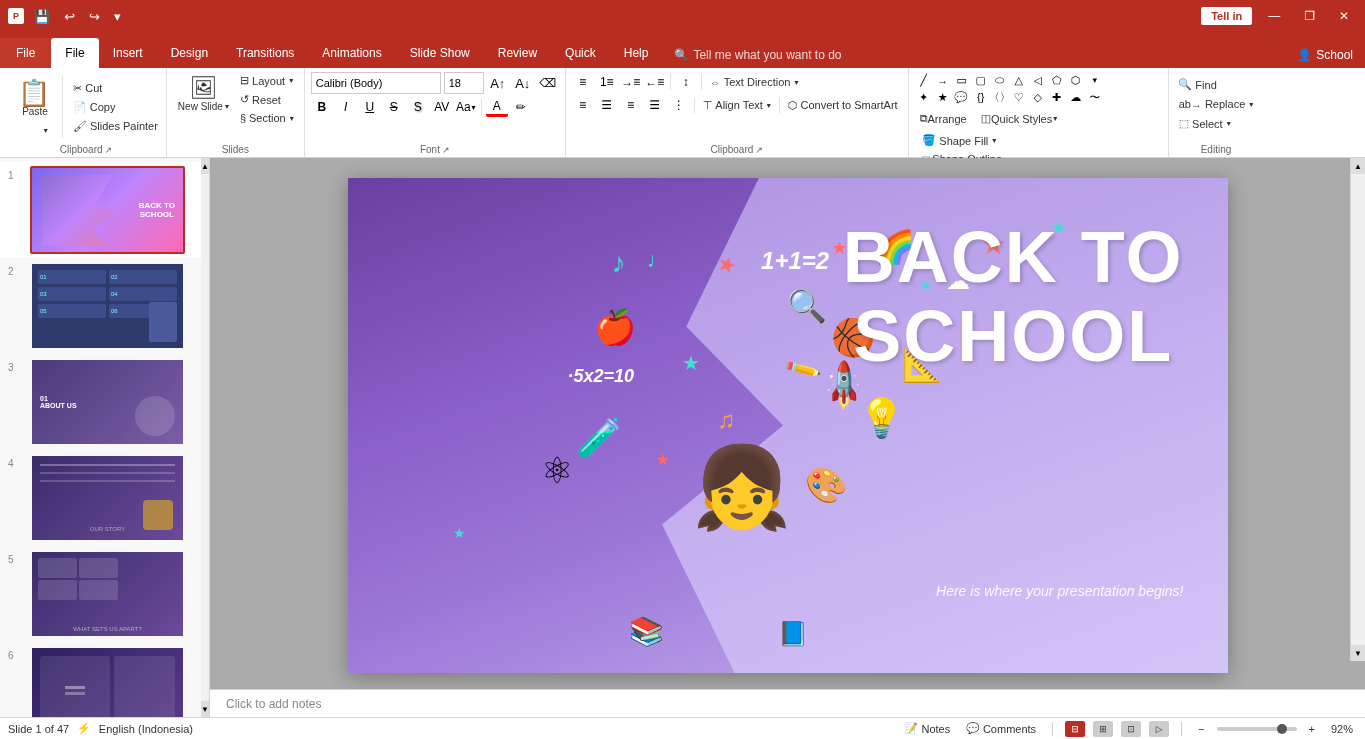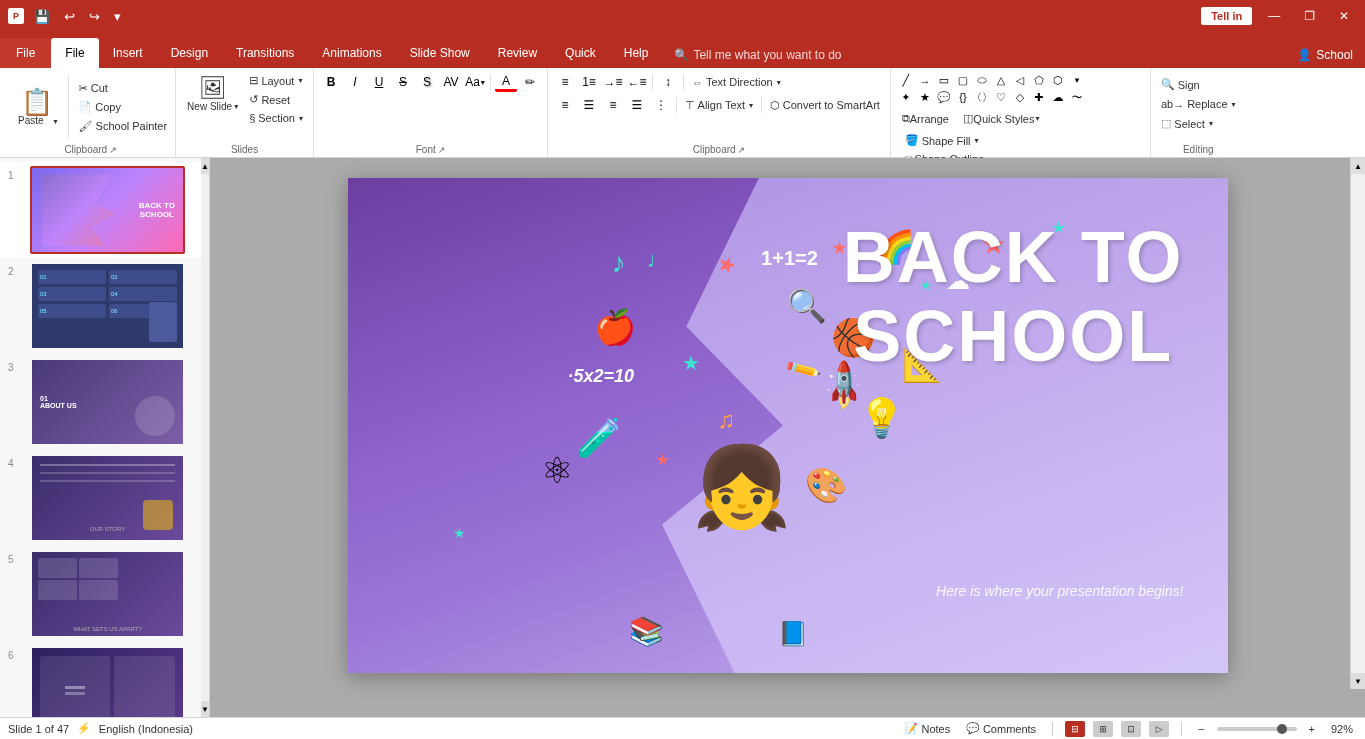--- a/index.html
+++ b/index.html
@@ -419,38 +419,38 @@
     <span>School</span>
   </div>
 </div>
 
 <div id="ribbon">
 
   <div class="ribbon-group" style="padding-right:4px;">
     <div class="ribbon-buttons" style="align-items:stretch;">
       <div class="paste-btn">
         <div style="font-size:26px;line-height:1;">📋</div>
-        <div style="font-size:10px;display:flex;align-items:flex-end;gap:9px;">
+        <div style="font-size:10px;display:flex;align-items:flex-end;gap:9px;flex-direction:column;">
           <span>Paste</span>
             <span class="dropdown-arrow">▾</span>
         </div>
       </div>
       <div class="vdivider"></div>
       <div class="clipboard-right">
         <div class="ribbon-small-btn">
           <span>✂</span>
           <span>Cut</span>
         </div>
         <div class="ribbon-small-btn">
           <span>📄</span>
           <span>Copy</span>
         </div>
         <div class="ribbon-small-btn">
           <span>🖌</span>
-          <span>School Painter</span>
+          <span>Slides Painter</span>
         </div>
       </div>
     </div>
     <div class="ribbon-group-label">
       <span>Clipboard</span>
       <span class="expand-icon">↗</span>
     </div>
   </div>
 
   <div class="ribbon-group">
@@ -479,20 +479,27 @@
         </div>
       </div>
     </div>
     <div class="ribbon-group-label">
       <span>Slides</span>
     </div>
   </div>
 
   <div class="ribbon-group" style="min-width:200px;">
     <div style="display:flex;flex-direction:column;gap:3px;flex:1;">
+      <div style="display:flex;align-items:center;gap:3px;">
+        <input type="text" class="font-selector" value="Calibri (Body)" style="">
+        <input type="text" class="size-selector" value="18" style="">
+        <div class="formatting-btn" style="font-size:13px;">A↑</div>
+        <div class="formatting-btn" style="font-size:13px;">A↓</div>
+        <div class="formatting-btn">⌫</div>
+      </div>
       <div style="display:flex;align-items:center;gap:2px;">
         <div class="formatting-btn bold">B</div>
         <div class="formatting-btn italic">I</div>
         <div class="formatting-btn underline">U</div>
         <div class="formatting-btn" style="text-decoration:line-through;">S</div>
         <div class="formatting-btn" style="text-shadow:1px 1px 2px #888;">S</div>
         <div class="formatting-btn">AV</div>
         <div class="formatting-btn">Aa<span class="dropdown-arrow">▾</span></div>
         <div style="width:1px;background:#e0e0e0;height:16px;margin:0 2px;"></div>
         <div class="formatting-btn" style="border-bottom:3px solid red;">A</div>
@@ -602,21 +609,21 @@
     <div class="ribbon-group-label">
       <span>Drawing</span>
       <span class="expand-icon">↗</span>
     </div>
   </div>
 
   <div class="ribbon-group">
     <div style="display:flex;flex-direction:column;gap:3px;flex:1;padding-top:4px;">
       <div class="ribbon-small-btn">
         <span>🔍</span>
-        <span>Sign</span>
+        <span>Find</span>
       </div>
       <div class="ribbon-small-btn">
         <span>ab→</span>
         <span>Replace</span>
           <span class="dropdown-arrow">▾</span>
       </div>
       <div class="ribbon-small-btn">
         <span>⬚</span>
         <span>Select</span>
           <span class="dropdown-arrow">▾</span>
@@ -751,21 +758,21 @@
           <div class="deco" style="top:15%;left:42%;font-size:22px;color:#ff6b6b;transform:rotate(20deg);">★</div>
           <div class="deco" style="top:12%;left:55%;font-size:18px;color:#ff6b6b;">★</div>
           <div class="deco" style="top:20%;left:65%;font-size:14px;color:#40e0d0;">★</div>
           <div class="deco" style="top:10%;left:72%;font-size:28px;color:#ff6b6b;">★</div>
           <div class="deco" style="top:8%;left:80%;font-size:16px;color:#40e0d0;">★</div>
           <div class="deco" style="top:35%;left:38%;font-size:20px;color:#40e0d0;">★</div>
           <div class="deco" style="top:55%;left:35%;font-size:16px;color:#ff6b6b;">★</div>
           <div class="deco" style="top:65%;left:43%;font-size:22px;color:#ff9f43;">★</div>
           <div class="deco" style="top:70%;left:12%;font-size:14px;color:#40e0d0;">★</div>
 
-          <div class="deco" style="top:14%;left:47%;font-size:20px;color:#fff;font-weight:bold;">1+1=2</div>
+          <div class="deco" style="top:14%;left:47%;font-size:24px;color:#fff;font-weight:bold;font-style:italic;">1+1=2</div>
           <div class="deco" style="top:38%;left:25%;font-size:18px;color:#fff;font-weight:bold;font-style:italic;">·5x2=10</div>
 
           <div class="deco" style="top:14%;left:30%;font-size:28px;color:#40e0d0;">♪</div>
           <div class="deco" style="top:14%;left:34%;font-size:22px;color:#40e0d0;">♩</div>
           <div class="deco" style="top:46%;left:42%;font-size:24px;color:#ff9f43;">♫</div>
 
           <div class="deco" style="top:10%;left:60%;font-size:32px;">🌈</div>
 
           <div class="deco" style="top:18%;left:68%;font-size:24px;color:#fff;">☁</div>
 
@@ -800,20 +807,23 @@
             <span>BACK TO</span><br>
             <span>SCHOOL</span>
           </div>
 
           <div class="slide-subtitle">Here is where your presentation begins!</div>
         </div>
       </div>
 
     </div>
 
+    <div id="notes-bar">
+      <span>Click to add notes</span>
+    </div>
 
   </div>
 </div>
 
 <div id="status-bar">
   <div class="status-left">
     <span>Slide 1 of 47</span>
     <span style="cursor:pointer;">⚡</span>
     <span style="cursor:pointer;">English (Indonesia)</span>
   </div>

